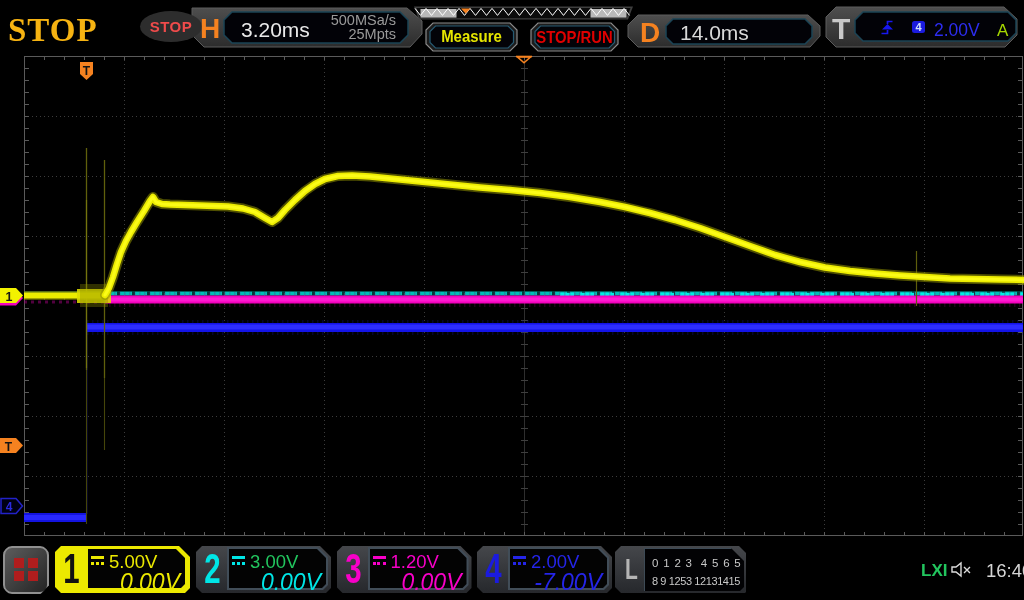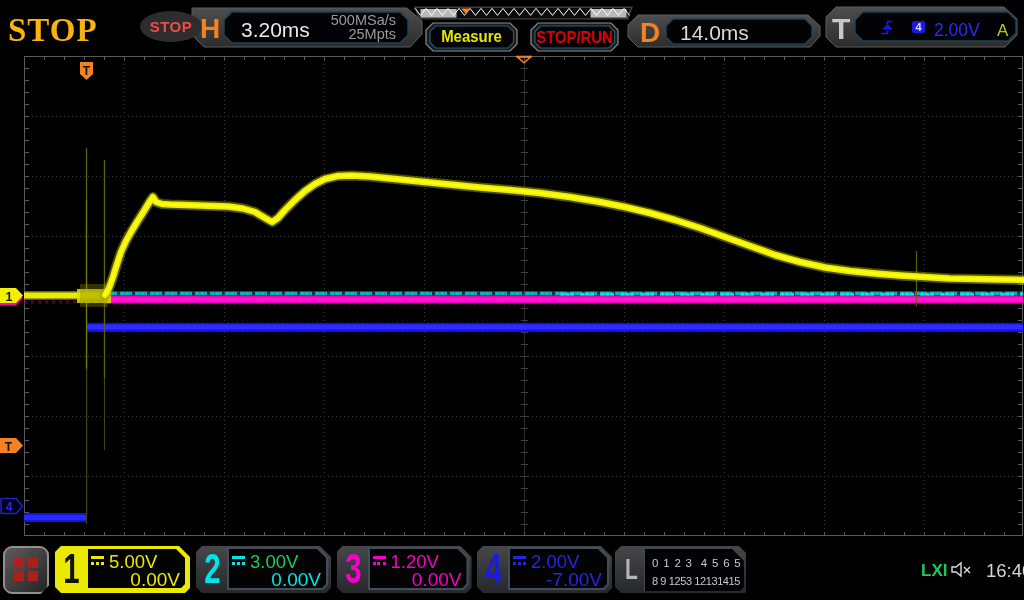--- a/index.html
+++ b/index.html
@@ -18,21 +18,21 @@
 #tlevel{left:934px;top:20px;font-size:17.5px;color:#2d2df0;}
 #tmode{left:997px;top:20.5px;font-size:17px;color:#a6d800;}
 
 #menuicon{left:3px;top:546px;width:42px;height:44px;background:linear-gradient(135deg,#5c5c5c,#242424);border:2px solid #909090;border-radius:9px;clip-path:polygon(12% 0,88% 0,100% 12%,100% 82%,82% 100%,12% 100%,0 88%,0 12%);}
 #menuicon i{position:absolute;width:10px;height:10px;background:#b01d1d;}
 .chblk{top:546px;width:135px;height:47px;}
 .chnum{position:absolute;left:0;top:0;width:33px;height:47px;font-size:42px;font-weight:bold;line-height:46px;text-align:center;transform:scaleX(.7);transform-origin:50% 50%;}
 .chpanel{position:absolute;left:31px;top:1px;width:101px;height:43px;background:#020200;clip-path:polygon(0 0,91px 0,101px 10px,101px 38px,96px 43px,0 43px);padding:0;}
 .chpanel .inb{position:absolute;left:2px;top:2px;width:97px;height:39px;background:#030303;clip-path:polygon(0 0,88px 0,97px 9px,97px 35px,93px 39px,0 39px);}
 .vline1{position:absolute;left:23px;top:4px;font-size:18.5px;}
-.vline2{position:absolute;right:7px;top:21.5px;font-size:19px;text-align:right;}
+.vline2{position:absolute;right:7px;top:21.5px;font-size:23px;text-align:right;font-style:italic;}
 .dcic{position:absolute;left:5px;top:9px;width:14px;height:9px;}
 .dcic b{position:absolute;left:0;top:0;width:13px;height:2.5px;}
 .dcic i{position:absolute;top:6px;width:3px;height:2.5px;}
 .gblk{background:linear-gradient(#45474b,#26282c);clip-path:polygon(6px 0,124px 0,135px 11px,135px 42px,130px 47px,11px 47px,6px 47px,0 41px,0 6px);}
 
 #lblk{left:615px;top:546px;width:131px;height:47px;}
 #lpanel{position:absolute;left:29px;top:2px;width:100px;height:43px;background:#020204;border:1px solid #3d4a55;clip-path:polygon(0 0,87px 0,100px 13px,100px 39px,96px 43px,0 43px);}
 #lrow1,#lrow2{position:absolute;left:7px;width:92px;color:#c9c9c9;font-size:11.5px;letter-spacing:.8px;white-space:pre;}
 #lrow1{top:8px;}#lrow2{top:26px;letter-spacing:-.4px;font-size:11px;}
 #lxi{left:921px;top:561px;font-size:17px;font-weight:bold;color:#22c55e;}

